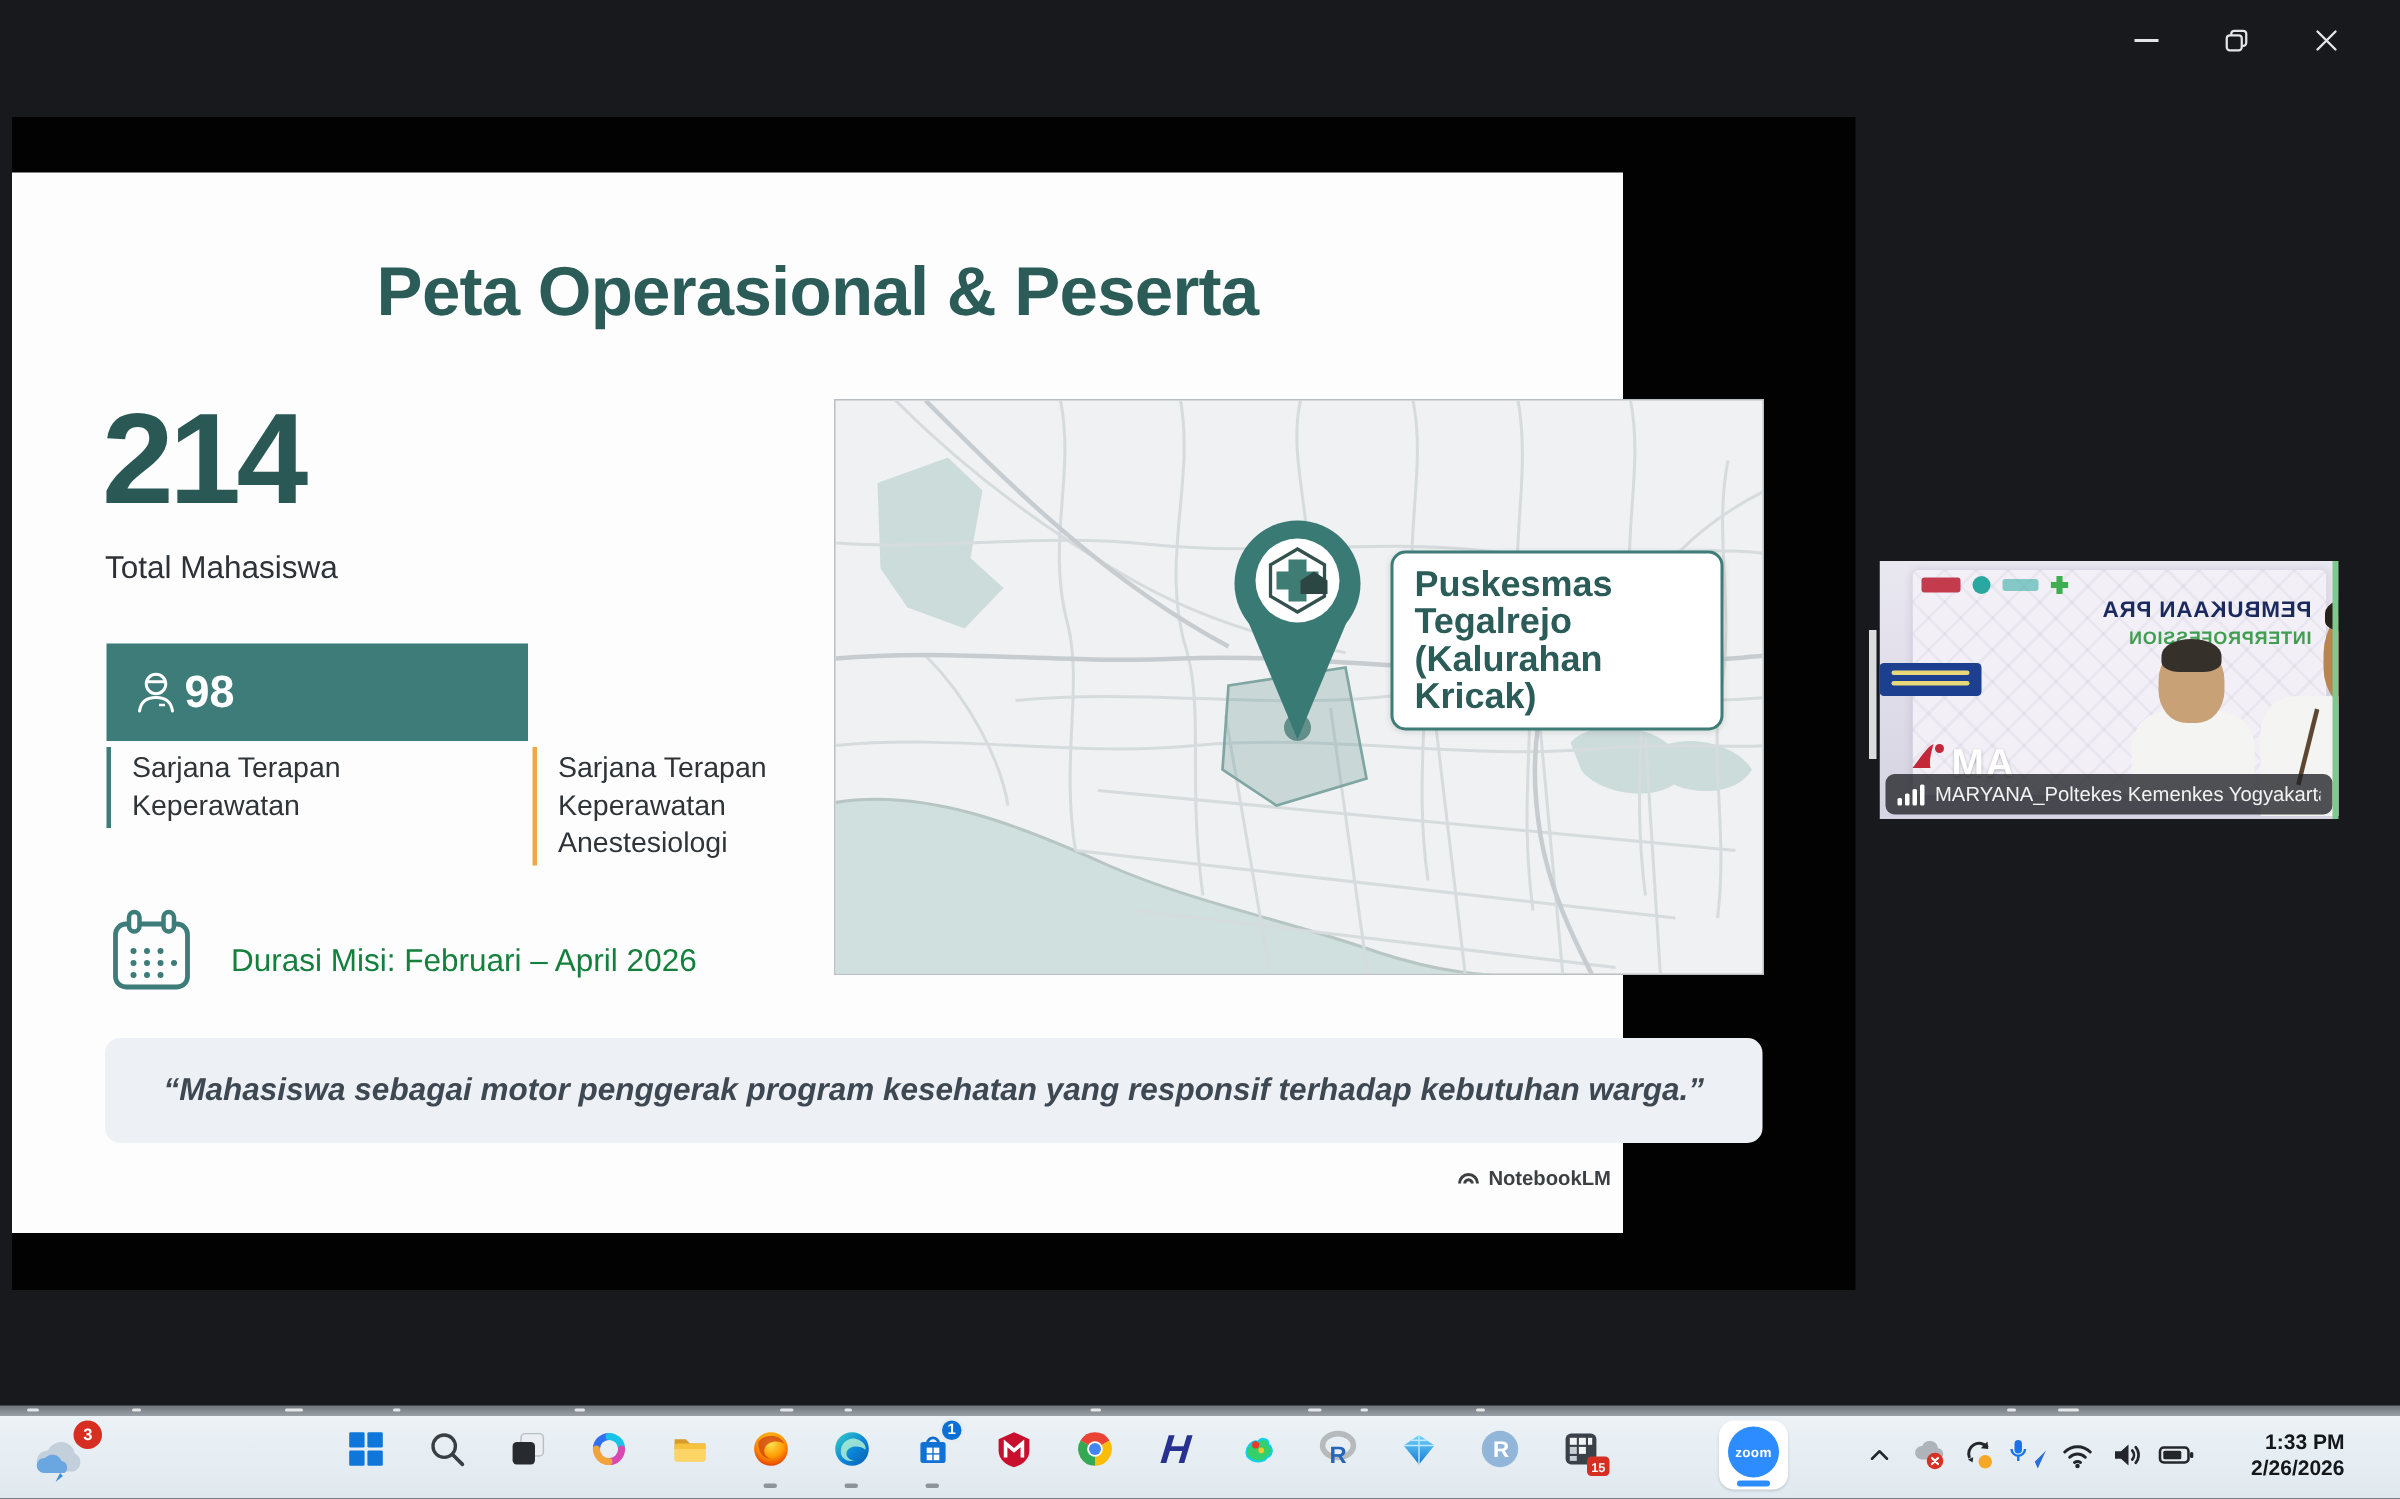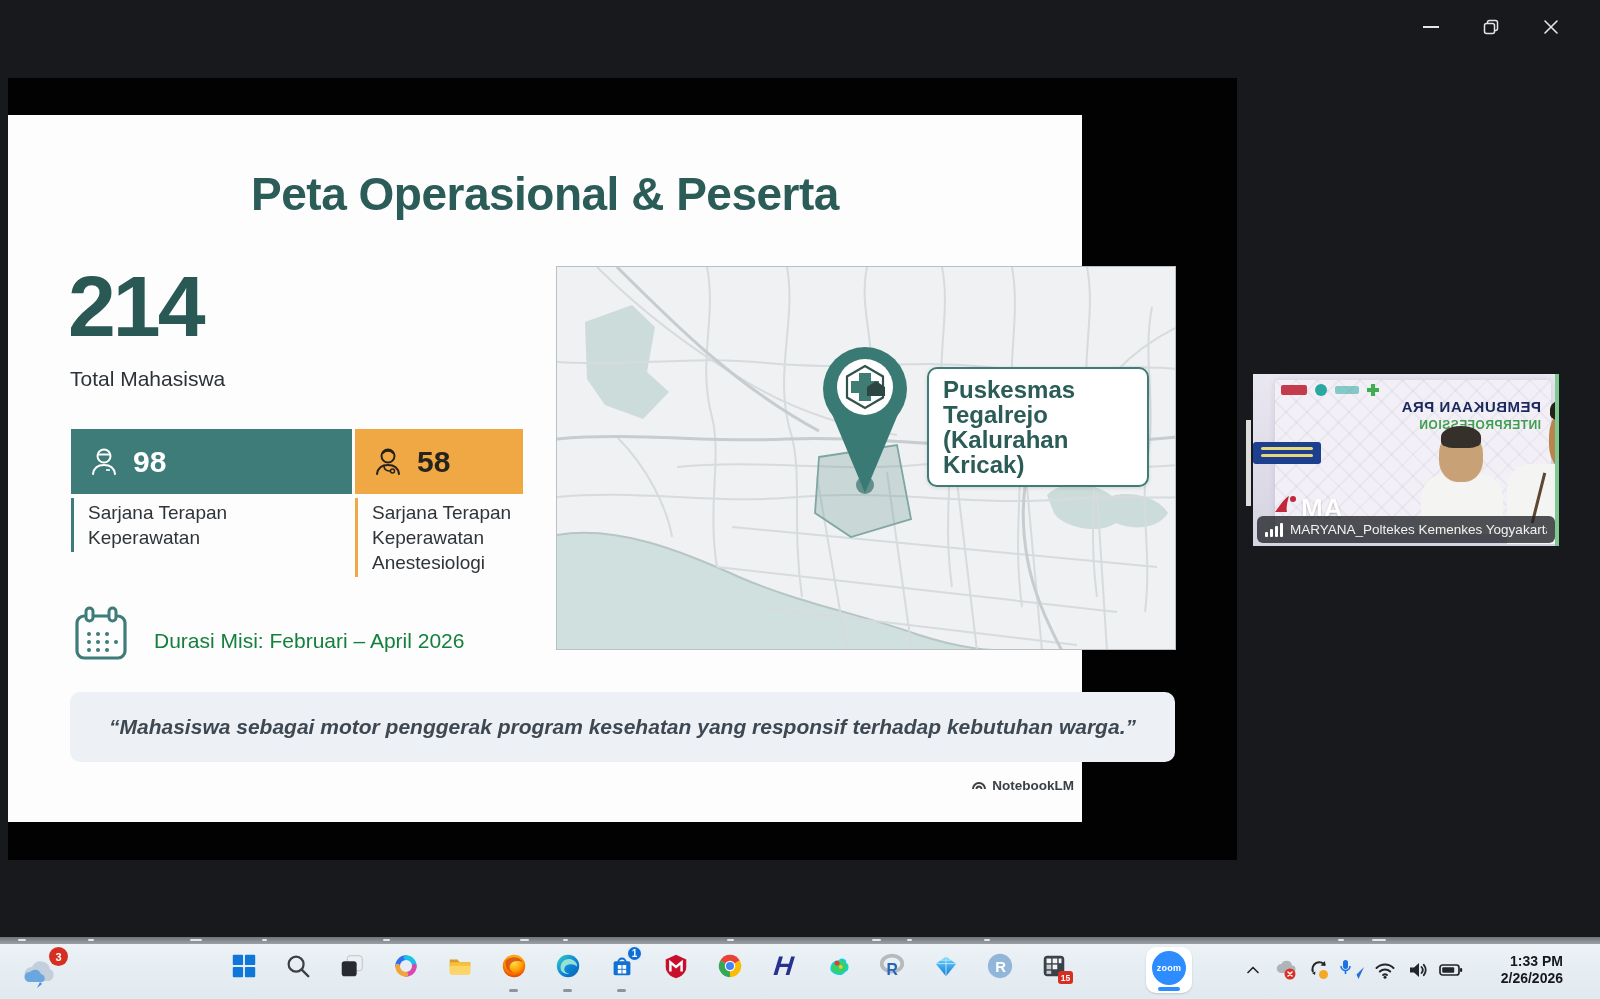--- a/index.html
+++ b/index.html
@@ -19,21 +19,21 @@
   .share-stage { position:absolute; left:8px; top:78px; width:1229px; height:782px; background:#020202; }
   .slide { position:absolute; left:0; top:37px; width:1074px; height:707px; background:#fdfdfe; }
 
   .slide-title { position:absolute; left:0; top:52px; width:100%; text-align:center;
     font-size:46px; font-weight:700; letter-spacing:-0.5px; color:#2b5c58; }
 
   .total-value { position:absolute; left:60px; top:148px; font-size:86px; font-weight:700;
     letter-spacing:-3px; color:#2a5955; line-height:1; }
   .total-label { position:absolute; left:62px; top:252px; font-size:21px; color:#2c3237; }
 
-  .stat-box { position:absolute; top:314px; height:65px; display:flex; align-items:center; gap:12px; padding-left:16px; }
+  .stat-box { position:absolute; top:314px; height:65px; display:flex; align-items:center; gap:2px; padding-left:16px; }
   .stat-box.teal   { left:63px;  width:281px; background:#3d7c78; }
   .stat-box.orange { left:347px; width:168px; background:#f0a845; }
   .stat-value { font-size:30px; font-weight:700; }
   .stat-box.teal .stat-value { color:#ffffff; }
   .stat-box.orange .stat-value { color:#26221c; }
 
   .stat-label { position:absolute; top:383px; font-size:19px; line-height:25px; color:#2f3438;
     white-space:pre-line; padding:2px 0 2px 14px; }
   .stat-label.teal   { left:63px;  border-left:3px solid #3d7c78; }
   .stat-label.orange { left:347px; border-left:3px solid #f0a845; }
@@ -168,30 +168,20 @@
 
         <div class="stat-box teal">
           <svg width="34" height="34" viewBox="0 0 34 34">
             <circle cx="17" cy="11" r="6.5" fill="none" stroke="#fff" stroke-width="2"></circle>
             <path d="M10.5 9.5 h13" stroke="#fff" stroke-width="2"></path>
             <path d="M6 29 c1-7 6-9 11-9 s10 2 11 9" fill="none" stroke="#fff" stroke-width="2" stroke-linecap="round"></path>
             <path d="M19 25 h4" stroke="#fff" stroke-width="1.6"></path>
           </svg>
           <span class="stat-value">98</span>
         </div>
-        <div class="stat-box orange">
-          <svg width="34" height="34" viewBox="0 0 34 34">
-            <circle cx="17" cy="11" r="6.5" fill="none" stroke="#26221c" stroke-width="2"></circle>
-            <path d="M11.5 8.5 a7 7 0 0 1 11 0" fill="none" stroke="#26221c" stroke-width="2"></path>
-            <path d="M6 29 c1-7 6-9 11-9 s10 2 11 9" fill="none" stroke="#26221c" stroke-width="2" stroke-linecap="round"></path>
-            <circle cx="21.5" cy="26" r="2" fill="none" stroke="#26221c" stroke-width="1.5"></circle>
-            <path d="M13 21 c0 3 2 5 6.5 5" fill="none" stroke="#26221c" stroke-width="1.5"></path>
-          </svg>
-          <span class="stat-value">58</span>
-        </div>
 
         <div class="stat-label teal">Sarjana Terapan
 Keperawatan</div>
         <div class="stat-label orange">Sarjana Terapan
 Keperawatan
 Anestesiologi</div>
 
         <div class="duration-row">
           <svg width="62" height="62" viewBox="0 0 62 62">
             <rect x="7" y="13" width="48" height="42" rx="7" fill="none" stroke="#3d7c78" stroke-width="3.2"></rect>

